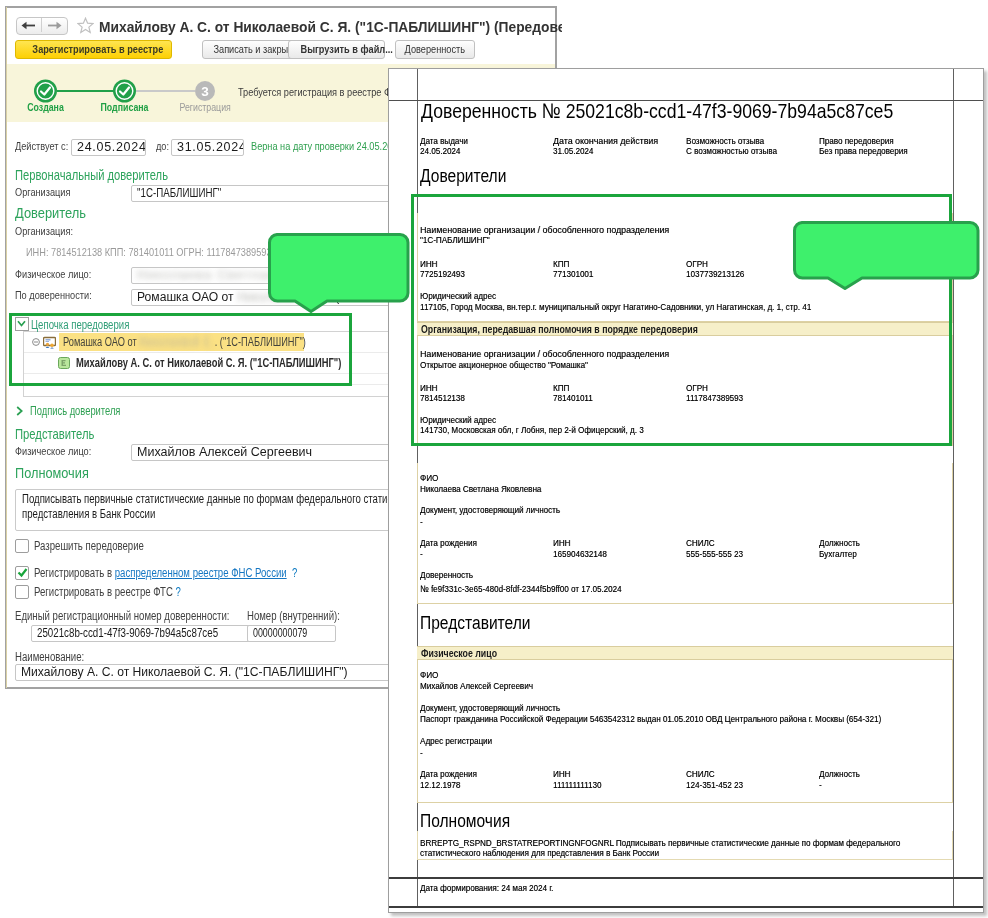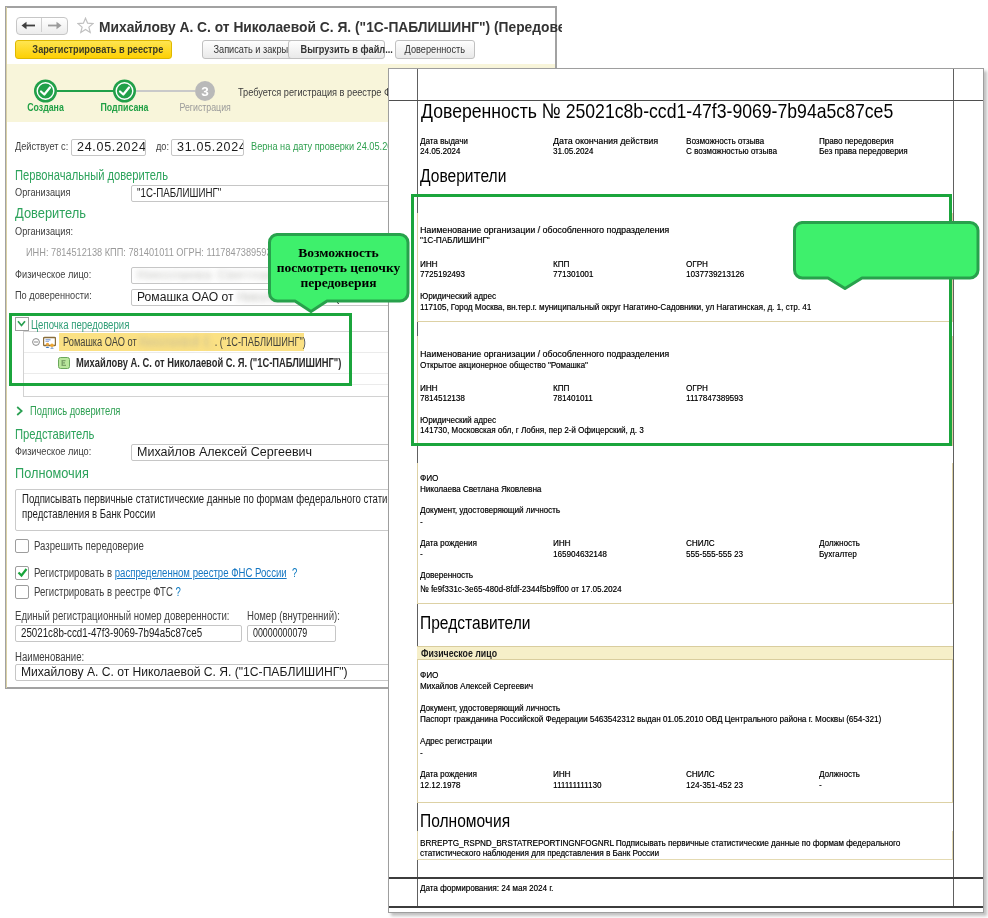--- a/index.html
+++ b/index.html
@@ -143,21 +143,21 @@
   <div class="abs chk" style="left:8px;top:558px;"></div>
   <svg class="abs" style="left:9px;top:558px;z-index:2;" width="13" height="13" viewBox="0 0 13 13">
       <path d="M2.5 6.5 L5.5 9.5 L10.5 3" stroke="#18a53b" stroke-width="2.2" fill="none"></path>
     </svg>
   <div class="abs" style="left:27px;top:558px;font-size:12px;color:#3f3f3f;white-space:nowrap;transform:scaleX(0.8);transform-origin:0 0;">Регистрировать в <span style="color:#1576c2;text-decoration:underline;">распределенном реестре ФНС России</span>&nbsp;&nbsp;<span style="color:#0a78c0;">?</span></div>
   <div class="abs chk" style="left:8px;top:577px;"></div>
   <div class="abs" style="left:27px;top:577px;font-size:12px;color:#3f3f3f;white-space:nowrap;transform:scaleX(0.8);transform-origin:0 0;">Регистрировать в реестре ФТС <span style="color:#0a78c0;">?</span></div>
 
   <div class="abs lbl" style="left:8px;top:601px;font-size:12px;">Единый регистрационный номер доверенности:</div>
   <div class="abs lbl" style="left:240px;top:601px;font-size:12px;">Номер (внутренний):</div>
-  <div class="abs inp" style="left:8px;top:617px;width:220px;height:15px;"><span class="sx t78">25021c8b-ccd1-47f3-9069-7b94a5c87ce5</span></div>
+  <div class="abs inp" style="left:24px;top:617px;width:220px;height:15px;"><span class="sx t78">25021c8b-ccd1-47f3-9069-7b94a5c87ce5</span></div>
   <div class="abs inp" style="left:240px;top:617px;width:82px;height:15px;"><span class="sx t71">00000000079</span></div>
   <div class="abs lbl" style="left:8px;top:642px;font-size:12px;">Наименование:</div>
   <div class="abs inp" style="left:8px;top:656px;width:534px;height:15px;"><span class="sx t97">Михайлову А. С. от Николаевой С. Я. ("1С-ПАБЛИШИНГ")</span></div>
 </div>
 
 <div id="w2" class="abs" style="left:388px;top:68px;width:594px;height:843px;border:1px solid #9e9e9e;background:#fff;z-index:10;box-shadow:3px 3px 3px rgba(100,100,100,0.4);">
   <div class="abs" style="left:28px;top:0;width:1px;height:838px;background:#606060;"></div>
   <div class="abs" style="left:564px;top:0;width:1px;height:838px;background:#606060;"></div>
   <div class="abs" style="left:0;top:31px;width:594px;height:1px;background:#4f4f4f;"></div>
   <div class="abs" style="left:32px;top:30px;height:24px;line-height:24px;font-size:21px;color:#000;white-space:nowrap;transform:scaleX(0.84);transform-origin:0 0;">Доверенность № 25021c8b-ccd1-47f3-9069-7b94a5c87ce5</div>
@@ -176,20 +176,21 @@
   <div class="abs p9" style="left:31px;top:166px;">"1С-ПАБЛИШИНГ"</div>
   <div class="abs p9" style="left:31px;top:190px;">ИНН</div>
   <div class="abs p9" style="left:164px;top:190px;">КПП</div>
   <div class="abs p9" style="left:297px;top:190px;">ОГРН</div>
   <div class="abs p9" style="left:31px;top:200px;">7725192493</div>
   <div class="abs p9" style="left:164px;top:200px;">771301001</div>
   <div class="abs p9" style="left:297px;top:200px;">1037739213126</div>
   <div class="abs p9" style="left:31px;top:222px;">Юридический адрес</div>
   <div class="abs p9" style="left:31px;top:233px;">117105, Город Москва, вн.тер.г. муниципальный округ Нагатино-Садовники, ул Нагатинская, д. 1, стр. 41</div>
 
+  <div class="abs ybar" style="left:28px;top:253px;width:536px;box-sizing:border-box;"><span>Организация, передавшая полномочия в порядке передоверия</span></div>
   <div class="abs" style="left:28px;top:267px;width:536px;height:110px;border:1px solid #ddd1a4;border-top:none;box-sizing:border-box;"></div>
   <div class="abs p9 w92" style="left:31px;top:280px;">Наименование организации / обособленного подразделения</div>
   <div class="abs p9" style="left:31px;top:291px;">Открытое акционерное общество "Ромашка"</div>
   <div class="abs p9" style="left:31px;top:314px;">ИНН</div>
   <div class="abs p9" style="left:164px;top:314px;">КПП</div>
   <div class="abs p9" style="left:297px;top:314px;">ОГРН</div>
   <div class="abs p9" style="left:31px;top:324px;">7814512138</div>
   <div class="abs p9" style="left:164px;top:324px;">781401011</div>
   <div class="abs p9" style="left:297px;top:324px;">1117847389593</div>
   <div class="abs p9" style="left:31px;top:346px;">Юридический адрес</div>
@@ -236,20 +237,19 @@
   <div class="abs p9" style="left:31px;top:814px;">Дата формирования: 24 мая 2024 г.</div>
   <div class="abs" style="left:0;top:837px;width:594px;height:1.5px;background:#3c3c3c;"></div>
 </div>
 
 <div class="abs" style="left:411px;top:194px;width:535px;height:246px;border:3.5px solid #1ba53c;z-index:30;"></div>
 
 <div class="abs" style="left:268px;top:233px;width:143px;height:80px;z-index:40;">
   <svg width="143" height="80" viewBox="0 0 143 80">
     <path d="M10 1.5 H132 A8 8 0 0 1 140 9.5 V60 A8 8 0 0 1 132 68 H59 L43 78.5 L27 68 H10 A8 8 0 0 1 1.5 60 V9.5 A8 8 0 0 1 10 1.5 Z" fill="#3ef06c" stroke="#28a14c" stroke-width="3" stroke-linejoin="round"></path>
   </svg>
-  <div class="abs bubtxt" style="left:0;top:12px;width:141px;">Возможность<br>посмотреть цепочку<br>передоверия</div>
 </div>
 
 <div class="abs" style="left:793px;top:221px;width:187px;height:70px;z-index:40;">
   <svg width="187" height="70" viewBox="0 0 187 70">
     <path d="M10 1.5 H177 A8 8 0 0 1 185 9.5 V49 A8 8 0 0 1 177 57 H69 L52 67.5 L35 57 H10 A8 8 0 0 1 1.5 49 V9.5 A8 8 0 0 1 10 1.5 Z" fill="#3ef06c" stroke="#28a14c" stroke-width="3" stroke-linejoin="round"></path>
   </svg>
 </div>
 
 </body></html>

